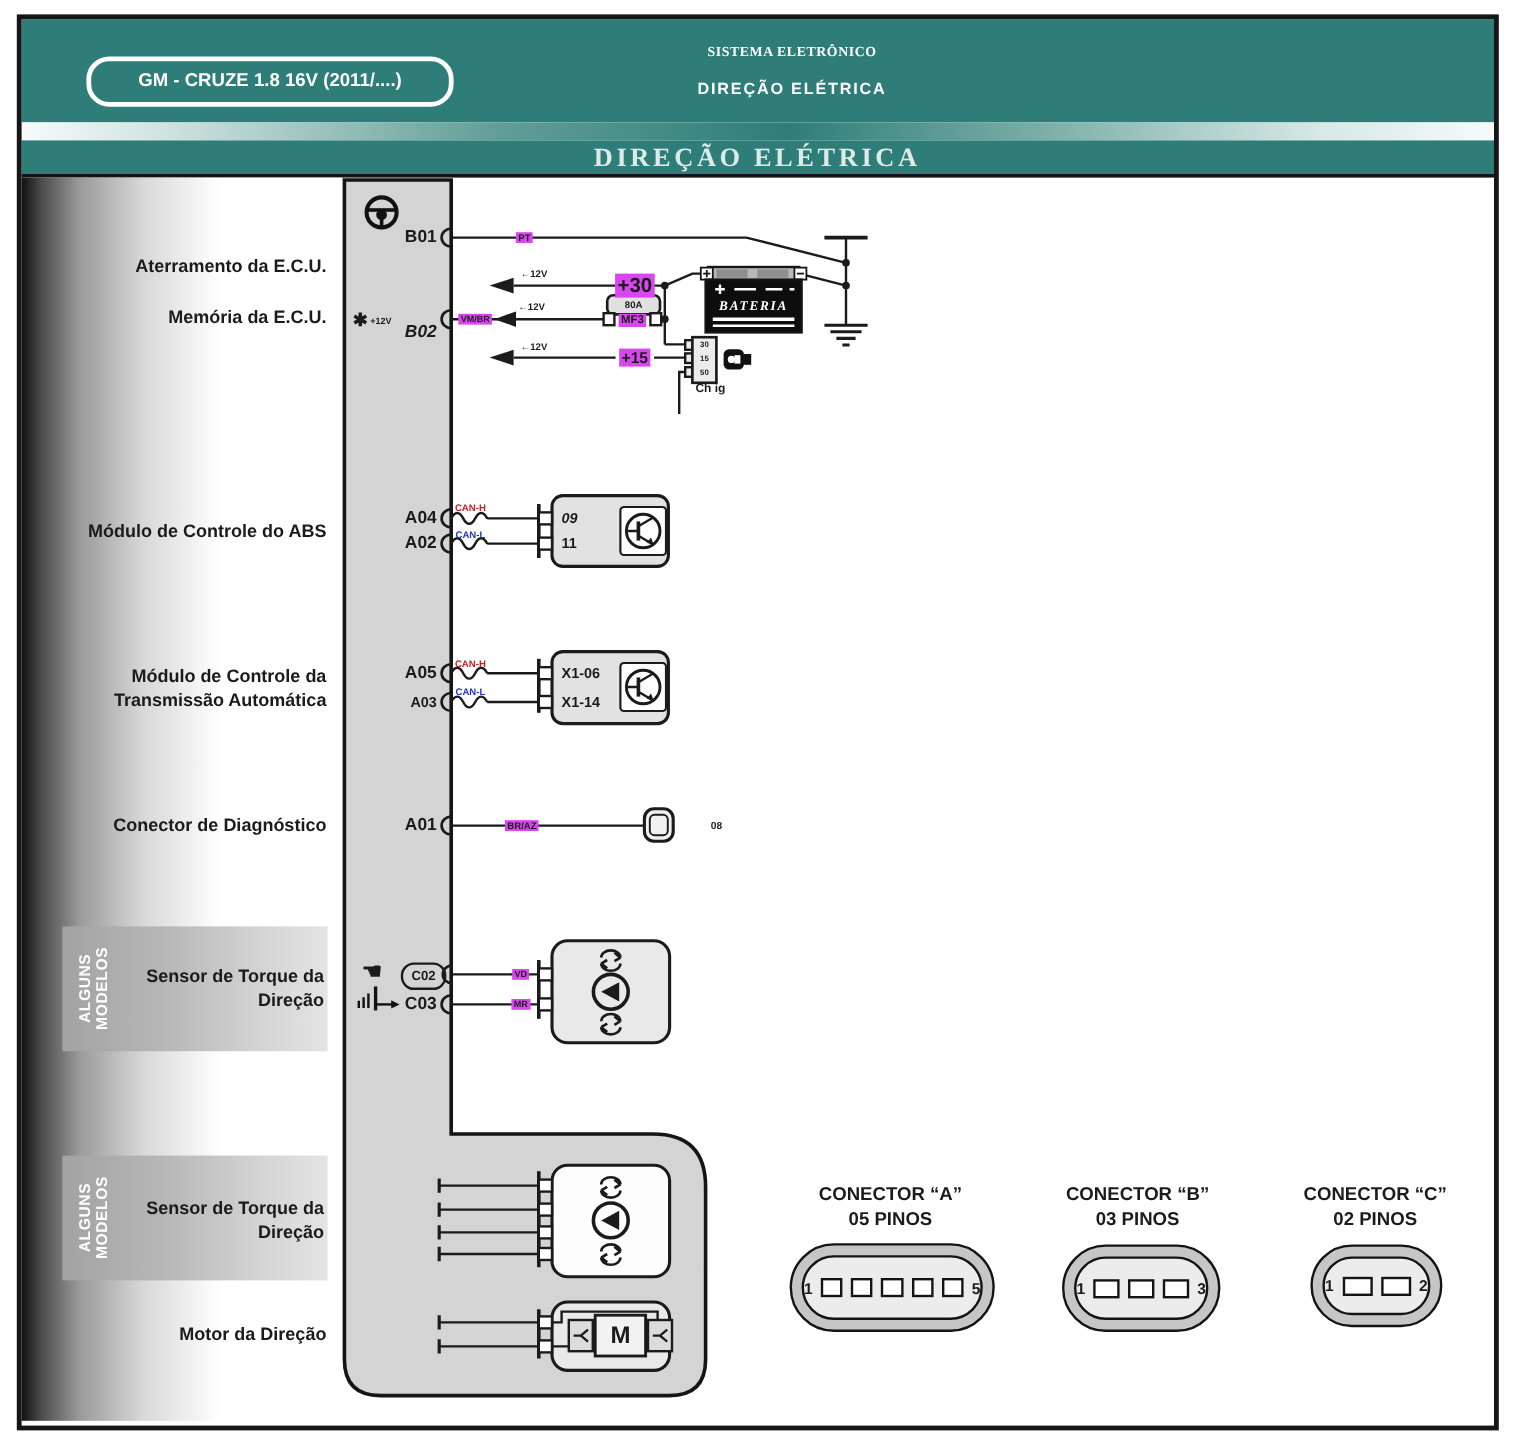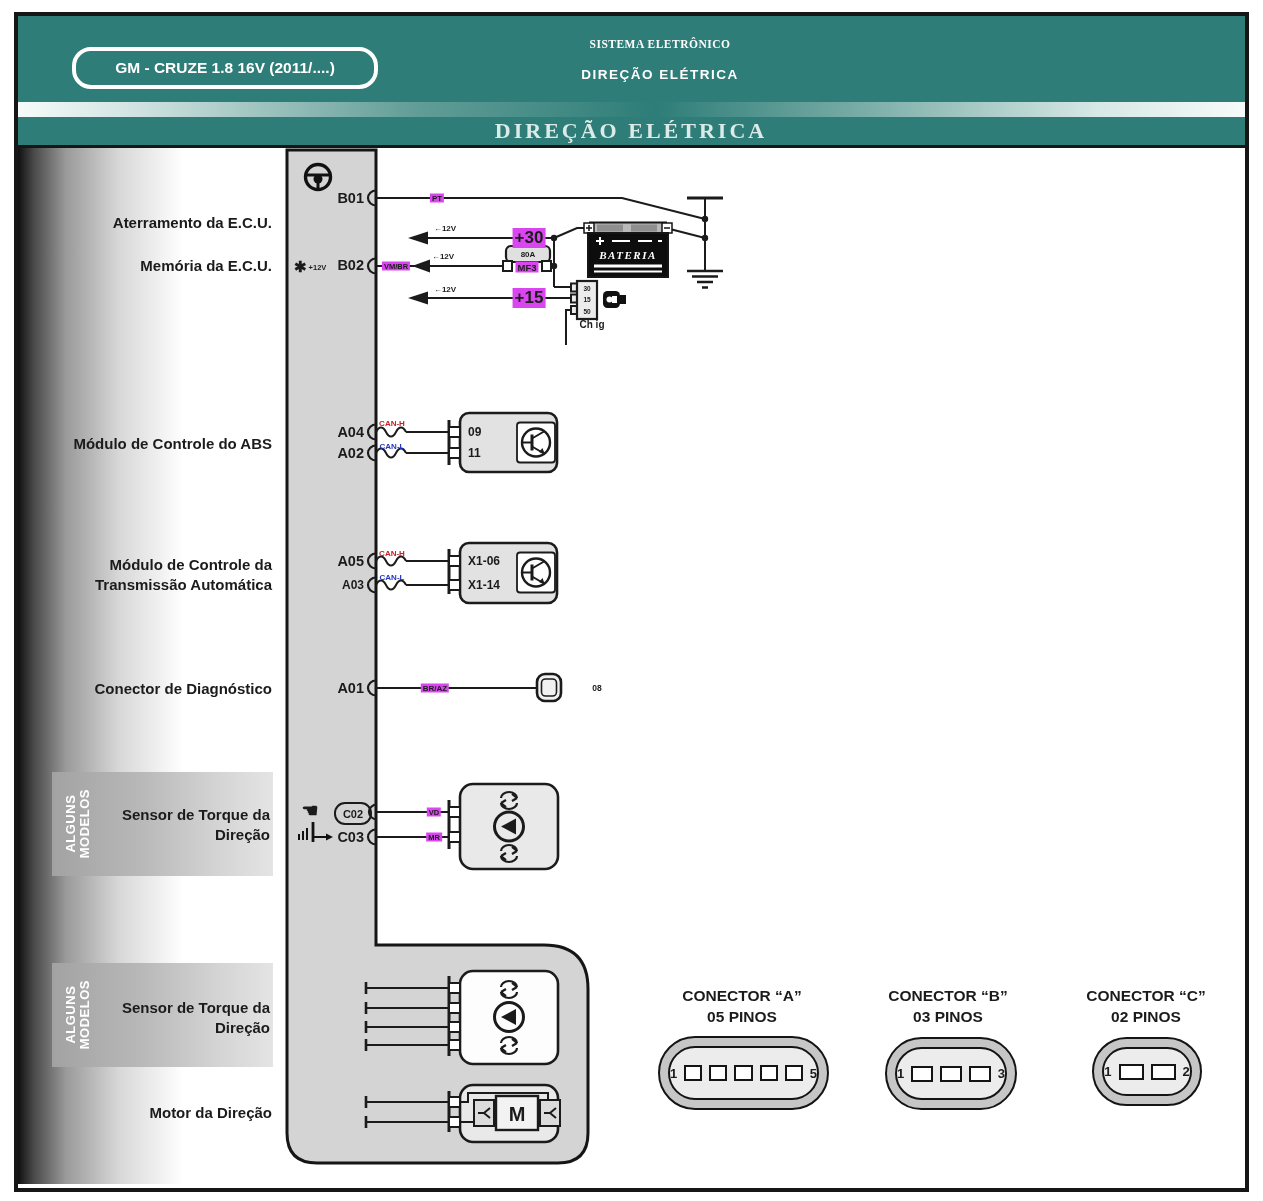--- a/index.html
+++ b/index.html
@@ -264,57 +264,57 @@
       <path d="M460,1102 H468 V1093 H548 V1100 M460,1122 H474" stroke="#1b1b1b" stroke-width="2" fill="none"></path>
       <rect x="474" y="1100" width="20" height="26" fill="#dcdcdc" stroke="#1b1b1b" stroke-width="2"></rect>
       <rect x="496" y="1096" width="42" height="34" fill="#f2f2f2" stroke="#1b1b1b" stroke-width="2.4"></rect>
       <rect x="540" y="1100" width="20" height="26" fill="#dcdcdc" stroke="#1b1b1b" stroke-width="2"></rect>
       <path d="M478,1113 H484 M484,1113 L490,1108 M484,1113 L490,1118" stroke="#1b1b1b" stroke-width="2" fill="none"></path>
       <path d="M544,1113 H550 M550,1113 L556,1108 M550,1113 L556,1118" stroke="#1b1b1b" stroke-width="2" fill="none"></path>
     </g>
   </svg>
 
   <div class="lblr" style="left:300px;top:198px;width:64px;font-size:14.5px;">B01</div>
-  <div class="lblr" style="left:300px;top:265px;width:64px;font-size:14.5px;">B02</div>
+  <div class="lblr" style="left:300px;top:277px;width:64px;font-size:14.5px;font-style:italic;">B02</div>
   <div class="abs" style="left:294px;top:258px;z-index:6;display:flex;align-items:center;gap:2px;">
     <span style="font-size:15px;font-weight:bold;">✱</span>
     <span style="font-size:7.5px;font-weight:bold;">+12V</span>
   </div>
   <div class="lblr" style="left:300px;top:432px;width:64px;font-size:14.5px;">A04</div>
   <div class="lblr" style="left:300px;top:453px;width:64px;font-size:14.5px;">A02</div>
   <div class="lblr" style="left:300px;top:561px;width:64px;font-size:14.5px;">A05</div>
   <div class="lblr" style="left:300px;top:585px;width:64px;font-size:12px;">A03</div>
   <div class="lblr" style="left:300px;top:688px;width:64px;font-size:14.5px;">A01</div>
   <div class="c02oval">
     <span>C02</span>
   </div>
   <div class="lblr" style="left:324px;top:837px;width:40px;font-size:14.5px;">C03</div>
   <div class="lblc" style="left:310px;top:810px;font-size:19px;">☚</div>
 
   <div class="lblc wbg" style="left:437px;top:198px;font-size:8px;">PT</div>
   <div class="lblc" style="left:445px;top:228px;font-size:8px;">←12V</div>
   <div class="lblc" style="left:443px;top:256px;font-size:8px;">←12V</div>
   <div class="lblc" style="left:445px;top:289px;font-size:8px;">←12V</div>
   <div class="lblc wbg" style="left:529px;top:238px;font-size:17px;">+30</div>
-  <div class="lblc wbg" style="left:529px;top:298px;font-size:17px;">+15</div>
+  <div class="lblc wbg" style="left:529px;top:298px;font-size:13px;">+15</div>
   <div class="lblc wbg" style="left:396px;top:266px;font-size:7.5px;">VM/BR</div>
   <div class="lblc" style="left:528px;top:254px;font-size:8px;">80A</div>
   <div class="lblc wbg" style="left:527px;top:266.5px;font-size:9.5px;">MF3</div>
   <div class="lblc serif" style="left:628px;top:254.5px;font-size:11px;color:#fff;letter-spacing:1.5px;font-style:italic;">BATERIA</div>
   <div class="lblc" style="left:587px;top:288px;font-size:6.5px;">30</div>
   <div class="lblc" style="left:587px;top:299px;font-size:6.5px;">15</div>
   <div class="lblc" style="left:587px;top:310.5px;font-size:6.5px;">50</div>
   <div class="lblc" style="left:592px;top:324px;font-size:10px;">Ch ig</div>
 
   <div class="lblc" style="left:392px;top:423px;font-size:8px;color:#C42127;">CAN-H</div>
   <div class="lblc" style="left:392px;top:446px;font-size:8px;color:#2336C4;">CAN-L</div>
   <div class="lblc" style="left:392px;top:553px;font-size:8px;color:#C42127;">CAN-H</div>
   <div class="lblc" style="left:392px;top:577px;font-size:8px;color:#2336C4;">CAN-L</div>
 
-  <div class="lbll" style="left:468px;top:432px;font-size:12px;">09</div>
+  <div class="lbll" style="left:468px;top:432px;font-size:12px;font-style:italic;">09</div>
   <div class="lbll" style="left:468px;top:453px;font-size:12px;">11</div>
   <div class="lbll" style="left:468px;top:561px;font-size:12px;">X1-06</div>
   <div class="lbll" style="left:468px;top:585px;font-size:12px;">X1-14</div>
   <div class="lblc wbg" style="left:435px;top:688px;font-size:8px;">BR/AZ</div>
   <div class="lblc" style="left:549px;top:687.5px;font-size:8.5px;margin-left:48px;">08</div>
   <div class="lblc wbg" style="left:434px;top:812px;font-size:7.5px;">VD</div>
   <div class="lblc wbg" style="left:434px;top:837px;font-size:7.5px;">MR</div>
   <div class="lblc" style="left:517px;top:1113.5px;font-size:20px;">M</div>
 
   <div class="conn-title" style="left:652px;top:986px;width:180px;">

